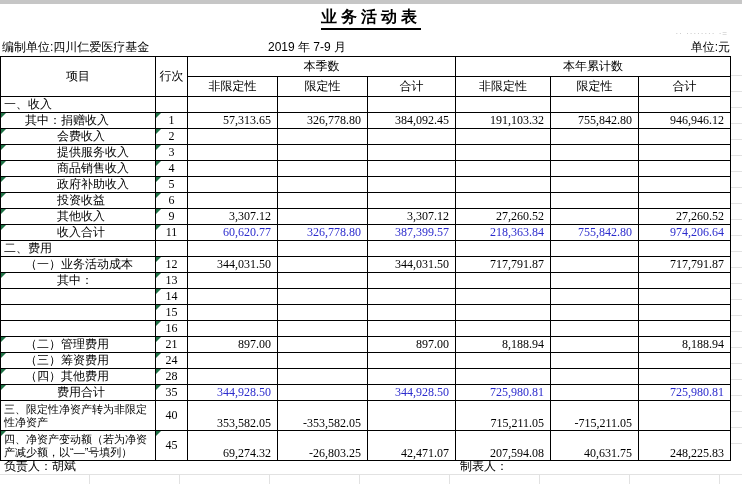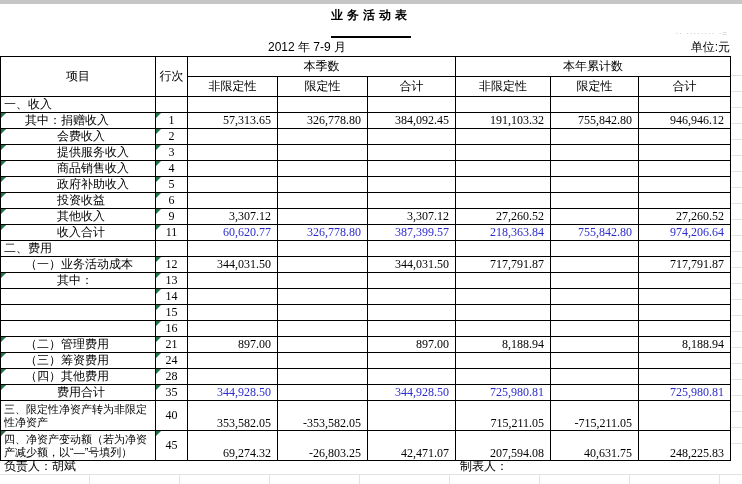--- a/index.html
+++ b/index.html
@@ -4,22 +4,22 @@
 <style>
   html,body{margin:0;padding:0;background:#fff;}
   body{
     width:742px;height:484px;overflow:hidden;position:relative;
     font-family:"Liberation Sans","DejaVu Sans",sans-serif;
     font-size:12px;color:#000;
     --total-text:#2b2bcd;--triangle:#1e7145;--faint-grid:#e2e2e2;--topbar:#c6c6c6;
   }
   .topbar{position:absolute;top:0;left:0;width:742px;height:4px;background:var(--topbar);}
   .title{position:absolute;top:7px;left:0;width:742px;text-align:center;}
-  .title span{display:inline-block;font-size:12px;font-weight:bold;letter-spacing:4px;
-    border-bottom:2px solid #000;padding-bottom:12px;}
+  .title span{display:inline-block;font-size:16px;font-weight:bold;letter-spacing:4px;
+    border-bottom:2px solid #000;padding-bottom:0;}
   .inforow{position:absolute;top:39px;left:0;width:742px;height:16px;}
   .prepared{position:absolute;left:2px;top:0;}
   .period{position:absolute;left:268px;top:0;}
   .unit{position:absolute;right:12px;top:0;}
   .faint-note{position:absolute;right:14px;top:-10px;color:#c2c2c2;font-size:8px;letter-spacing:1px;}
   table{position:absolute;top:56px;left:0;border-collapse:collapse;table-layout:fixed;width:730px;}
   th,td{border:1px solid #000;overflow:hidden;white-space:nowrap;}
   th{font-weight:normal;text-align:center;height:19px;line-height:19px;padding:0;}
   td{height:15px;line-height:15px;padding:0 3px;}
   td.c-item{text-align:left;}
@@ -49,21 +49,22 @@
 </head>
 <body style="--total-text: #2b2bcd; --triangle: #1e7145; --faint-grid: #e2e2e2; --topbar: #c6c6c6;">
 
 <div class="topbar"></div>
 
 <div class="title">
   <span>业务活动表</span>
 </div>
 
 <div class="inforow">
-  <span class="period">2012 年 7-9 月</span>
+  <span class="prepared">编制单位:四川仁爱医疗基金</span>
+  <span class="period">2019 年 7-9 月</span>
   <span class="faint-note">·· ········ ·=</span>
   <span class="unit">单位:元</span>
 </div>
 
 <table>
   <colgroup>
     <col style="width:155px">
       <col style="width:32px">
     <col style="width:90px">
       <col style="width:90px">

